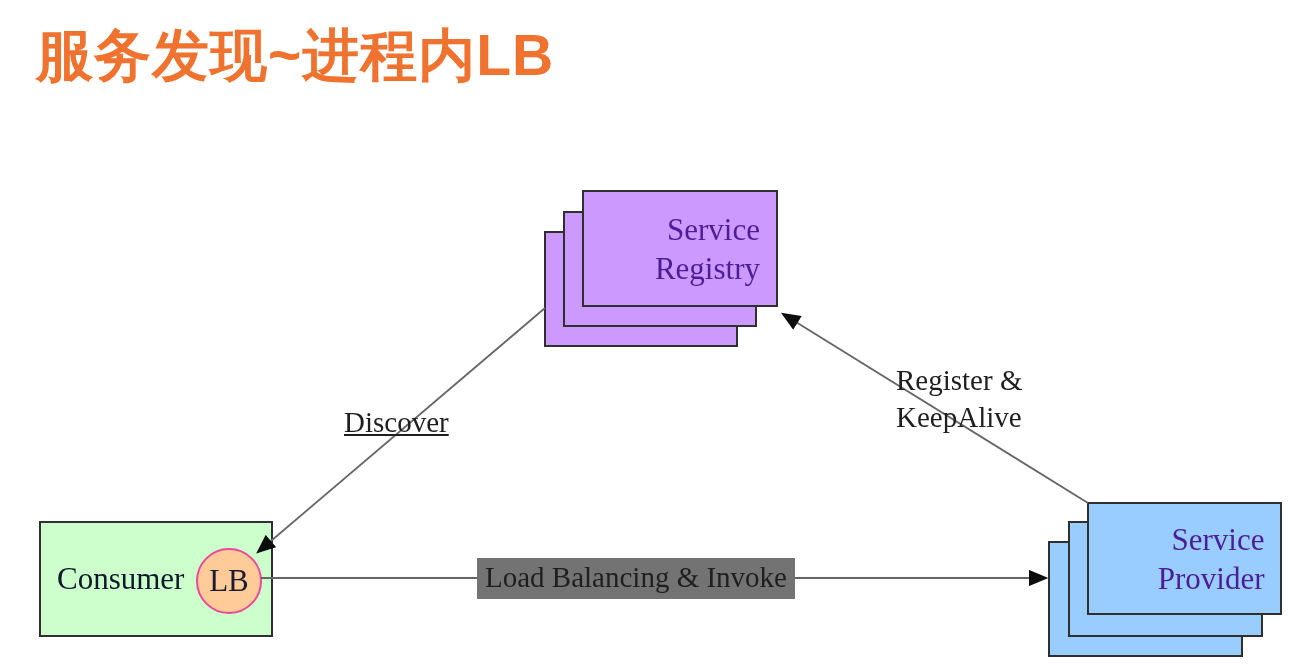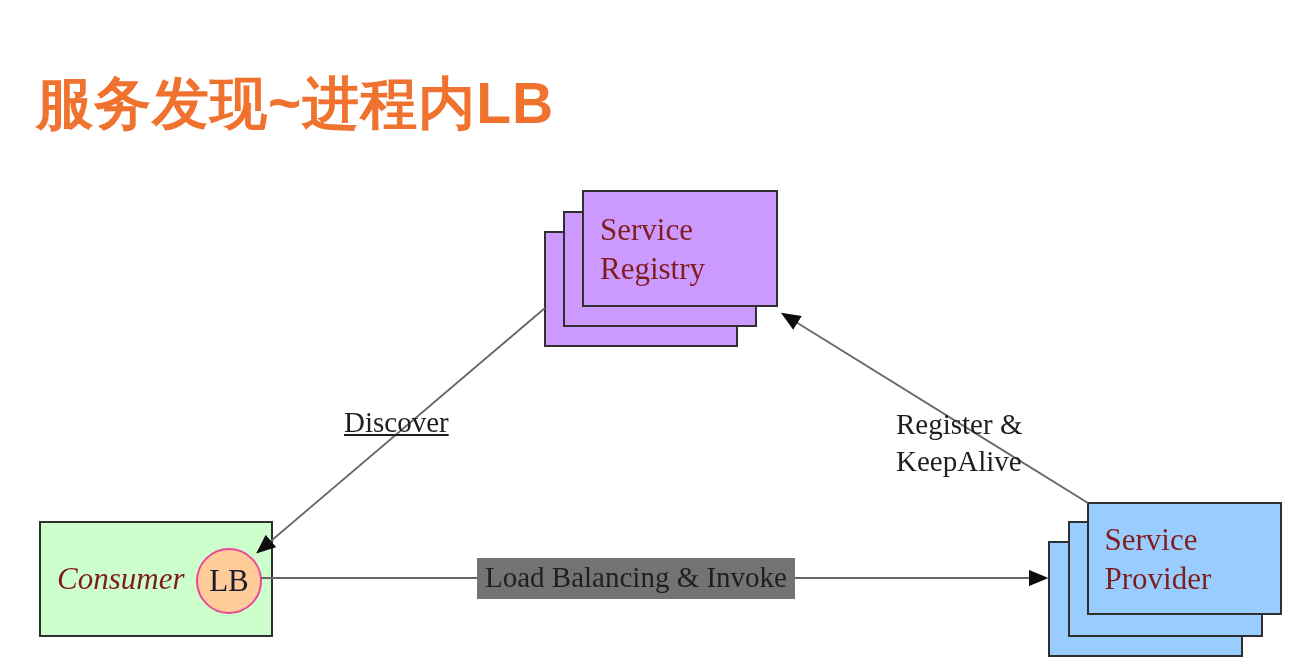--- a/index.html
+++ b/index.html
@@ -9,64 +9,63 @@
     background:#ffffff;
     overflow:hidden;
     font-family:"Liberation Serif","DejaVu Serif",serif;
   }
   
   .page-title{
     position:absolute;left:36px;top:18px;
     font-family:"Liberation Sans","DejaVu Sans",sans-serif;
     font-size:57px;font-weight:700;letter-spacing:1px;
     white-space:nowrap;
-    margin-top:48px;
   }
   
   .node-box{
     position:absolute;
     border:2px solid #2f2f2f;
     box-sizing:border-box;
     display:flex;align-items:center;justify-content:center;
   }
   .node-label{
-    font-size:31px;line-height:39px;color:#7f1d1d;
-    text-align:left;width:160px;
+    font-size:31px;line-height:39px;color:#4c1d95;
+    text-align:right;width:160px;
   }
   
   .reg-back {left:544px;top:231px;width:194px;height:116px;}
   .reg-mid  {left:563px;top:211px;width:194px;height:116px;}
   .reg-front{left:582px;top:190px;width:196px;height:117px;}
   
   .prov-back {left:1048px;top:541px;width:195px;height:116px;}
   .prov-mid  {left:1068px;top:521px;width:195px;height:116px;}
   .prov-front{left:1087px;top:502px;width:195px;height:113px;}
   
   .consumer-box{left:39px;top:521px;width:234px;height:116px;justify-content:flex-start;}
   .consumer-label{
-    font-size:31px;color:#7f1d1d;margin-left:16px;white-space:nowrap;font-style:italic;
+    font-size:31px;color:#0f172a;margin-left:16px;white-space:nowrap;
   }
   .lb-circle{
     position:absolute;left:155px;top:25px;width:66px;height:66px;
     border-radius:50%;border:2px solid #ec4899;box-sizing:border-box;
     display:flex;align-items:center;justify-content:center;
   }
   .lb-label{font-size:31px;color:#1c1c30;}
   
   svg.edge-layer{
     position:absolute;left:0;top:0;width:1291px;height:665px;
     pointer-events:none;
   }
   svg.edge-layer line{stroke:#666666;stroke-width:1.8;}
   .edge-label{
     position:absolute;color:#1f1f1f;font-size:29px;line-height:37px;
     white-space:nowrap;
   }
   .lbl-discover{left:344px;top:404px;text-decoration:underline;}
-  .lbl-register{left:896px;top:362px;width:158px;white-space:normal;margin-top:44px;}
+  .lbl-register{left:896px;top:362px;width:158px;white-space:normal;}
   .lbl-invoke{
     left:477px;top:558px;background:#737373;padding:1px 8px 3px 8px;
   }
 </style>
 </head>
 <body>
 
 <div id="canvas">
 
   <div class="page-title" style="color: rgb(240, 114, 47);">服务发现~进程内LB</div>

